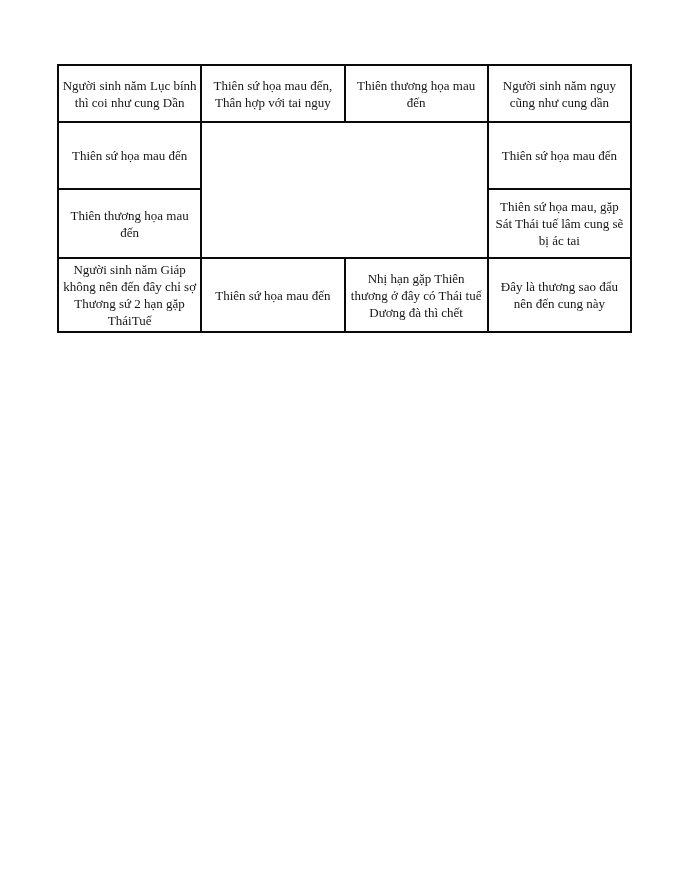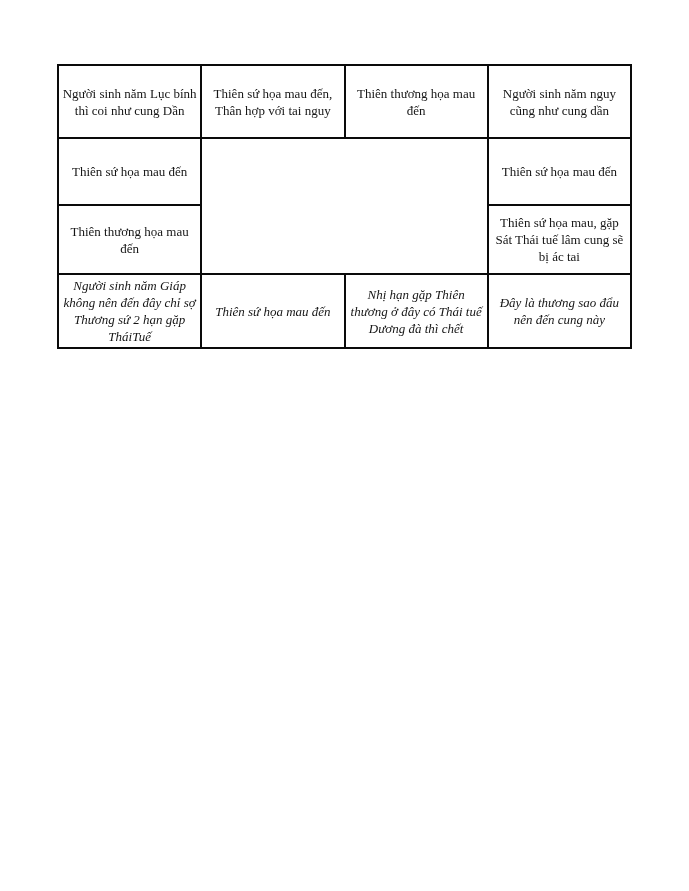--- a/index.html
+++ b/index.html
@@ -30,24 +30,24 @@
   table.grid td {
     border: 2px solid #0a0a0a;
     text-align: center;
     vertical-align: middle;
     padding: 2px 3px;
     font-size: 13px;
     line-height: 17px;
     color: #151515;
     overflow: hidden;
   }
-  tr.r1 { height: 73px; padding-left: 28px; }
+  tr.r1 { height: 57px; padding-left: 28px; }
   tr.r2 { height: 67px; }
   tr.r3 { height: 69px; }
-  tr.r4 { height: 74px; font-style: italic; }
+  tr.r4 { height: 74px; }
   td.center-empty {
     background: #ffffff;
   }
 </style>
 </head>
 <body>
 
 <div class="page">
   <table class="grid">
     <colgroup>

